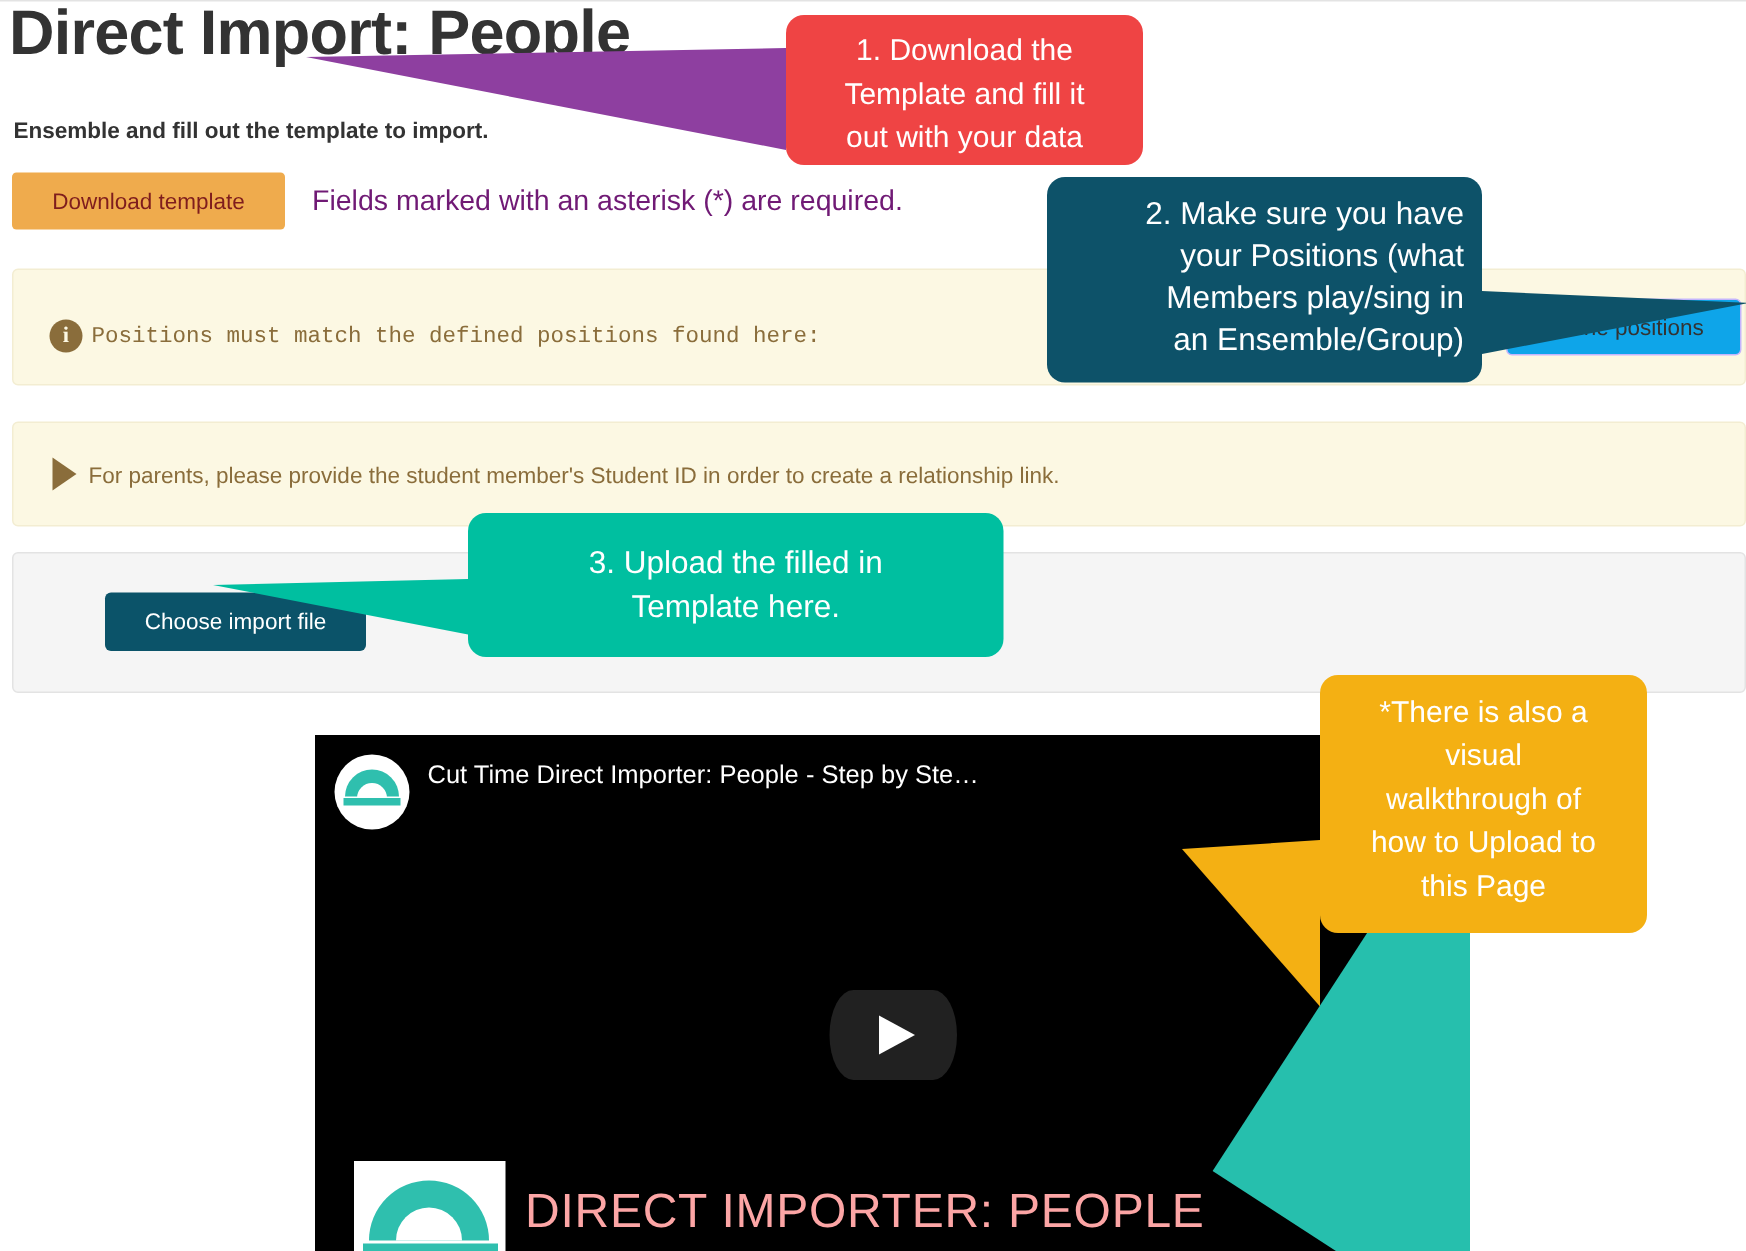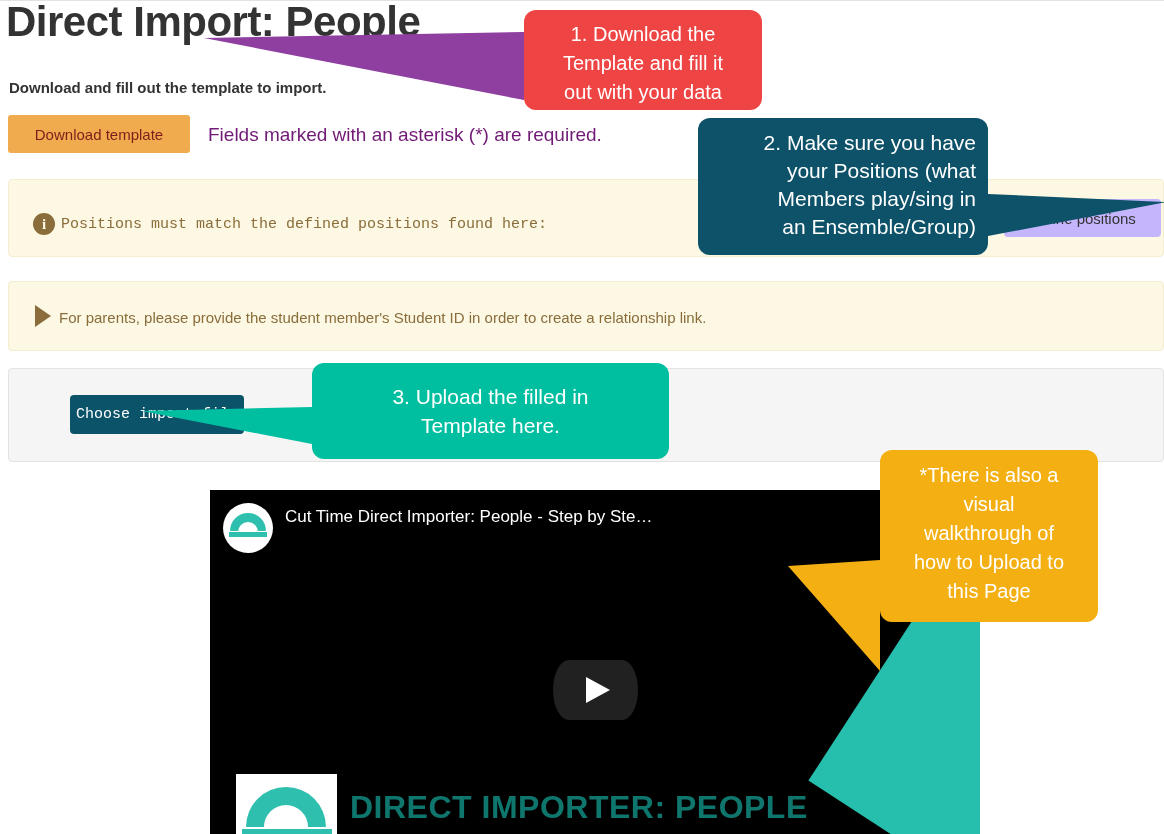--- a/index.html
+++ b/index.html
@@ -107,22 +107,22 @@
     width: 0; height: 0;
     border-left: 16px solid #8a6d3b;
     border-top: 11px solid transparent;
     border-bottom: 11px solid transparent;
   }
 
   .btn-define {
     position: absolute;
     left: 1004px; top: 199px;
     width: 157px; height: 38px;
-    background: #c4b5fd;
-    border: 6px solid #c4b5fd;
+    background: #0ea5e9;
+    border: 1px solid #c4b5fd;
     border-radius: 4px;
     color: #333333;
     font-size: 15px;
     font-family: "Liberation Sans", sans-serif;
     cursor: pointer;
     padding: 0;
     z-index: 6;
   }
 
   
@@ -137,21 +137,21 @@
   }
   .btn-choose {
     position: absolute;
     left: 70px; top: 395px;
     width: 174px; height: 39px;
     background: #0b5369;
     color: #ffffff;
     border: none;
     border-radius: 4px;
     font-size: 15px;
-    font-family: Liberation Mono, monospace;
+    font-family: Liberation Sans, sans-serif;
     cursor: pointer;
     padding: 0;
     z-index: 4;
   }
 
   
   .video {
     position: absolute;
     left: 210px; top: 490px;
     width: 770px; height: 344px;
@@ -247,22 +247,22 @@
   .video-thumb-logo-bar {
     position: absolute;
     left: 6px; top: 55px;
     width: 90px; height: 7px;
     background: #2fbfae;
   }
   .video-thumb-title {
     position: absolute;
     left: 140px; bottom: 8px;
     font-size: 32px;
-    font-weight: bold;
-    color: #0f766e;
+    font-weight: normal;
+    color: #fca5a5;
     letter-spacing: 0.5px;
     white-space: nowrap;
   }
 
   
   .callout {
     position: absolute;
     border-radius: 12px;
     color: #ffffff;
     text-align: center;
@@ -305,21 +305,21 @@
     position: absolute;
     right: -178px; top: 76px;
     width: 0; height: 0;
     border-left: 178px solid #0d5269;
     border-top: 8px solid transparent;
     border-bottom: 34px solid transparent;
     z-index: -1;
   }
 
   #callout-3 {
-    left: 312px; top: 363px;
+    left: 312px; top: 342px;
     width: 357px; height: 96px;
     background: #00bfa0;
     font-size: 21px;
     line-height: 29px;
     padding: 19px 14px 0 14px;
   }
   #callout-3 .tail {
     position: absolute;
     left: -170px; top: 44px;
     width: 0; height: 0;
@@ -347,21 +347,21 @@
     z-index: -1;
   }
 </style>
 </head>
 <body>
 
 <div class="top-rule"></div>
 
 <h1 class="page-title">Direct Import: People</h1>
 
-<div class="intro-line">Download and fill out the template to import.</div>
+<div class="intro-line">Ensemble and fill out the template to import.</div>
 
 <button class="btn-download">Download template</button>
 
 <div class="required-note">Fields marked with an asterisk (*) are required.</div>
 
 <div class="alert" id="alert-positions">
   <span class="info-icon">i</span>
   <span class="alert-text">Positions must match the defined positions found here:</span>
 </div>
 

